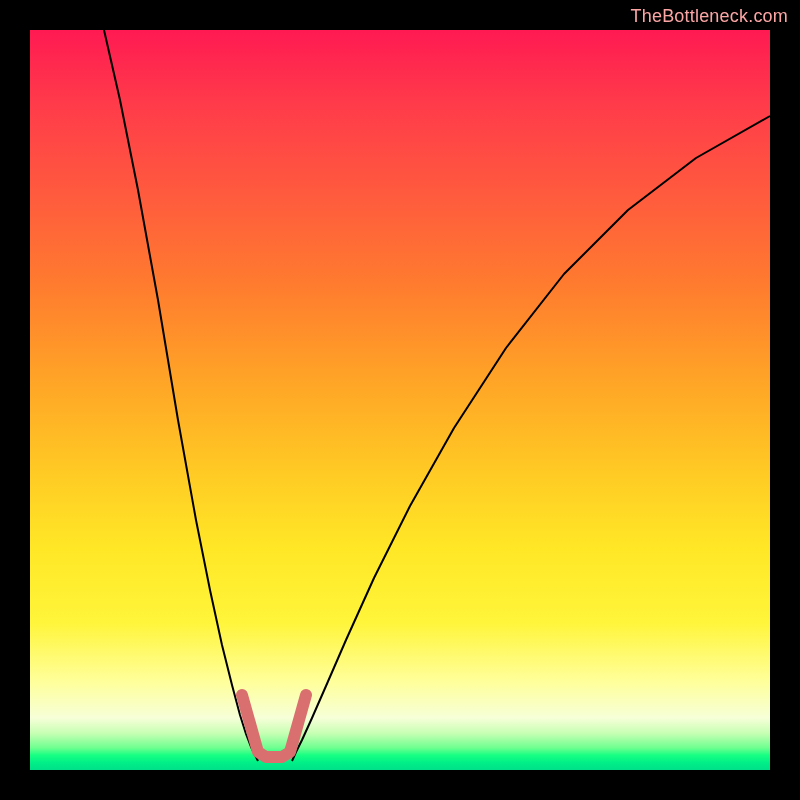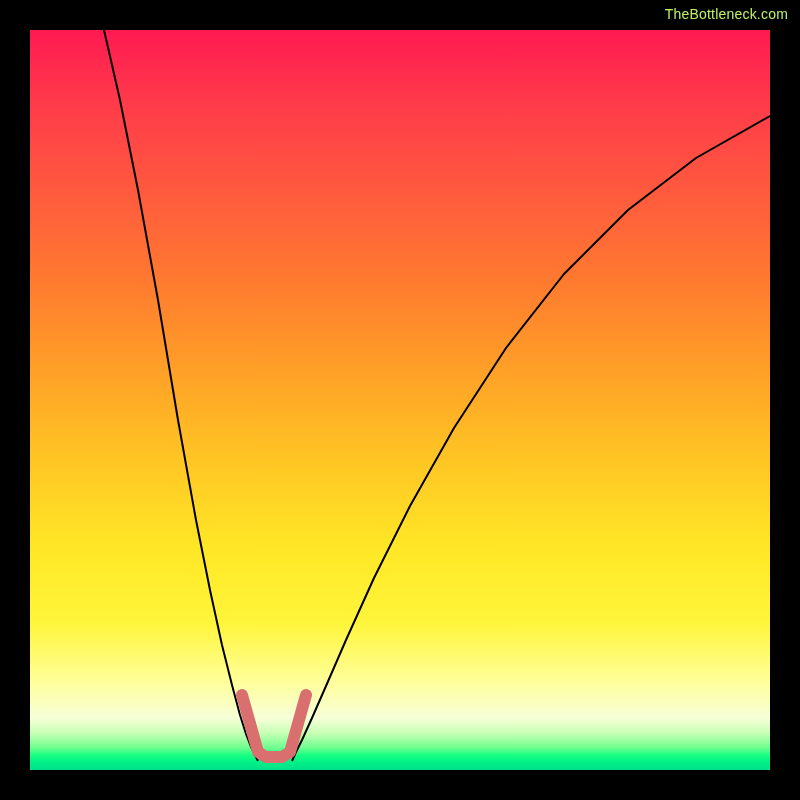--- a/index.html
+++ b/index.html
@@ -42,22 +42,22 @@
       #6fff90 97%,
       #17ff83 98%,
       #00ef87 99%,
       #00e08a 100%
     );
   }
   .watermark {
     position: absolute;
     top: 6px;
     right: 12px;
-    color: #bef264;
-    font-size: 14px;
+    color: #fca5a5;
+    font-size: 18px;
     letter-spacing: 0.2px;
     font-weight: 400;
   }
   svg.curves {
     position: absolute;
     left: 0;
     top: 0;
     width: 740px;
     height: 740px;
     overflow: visible;

